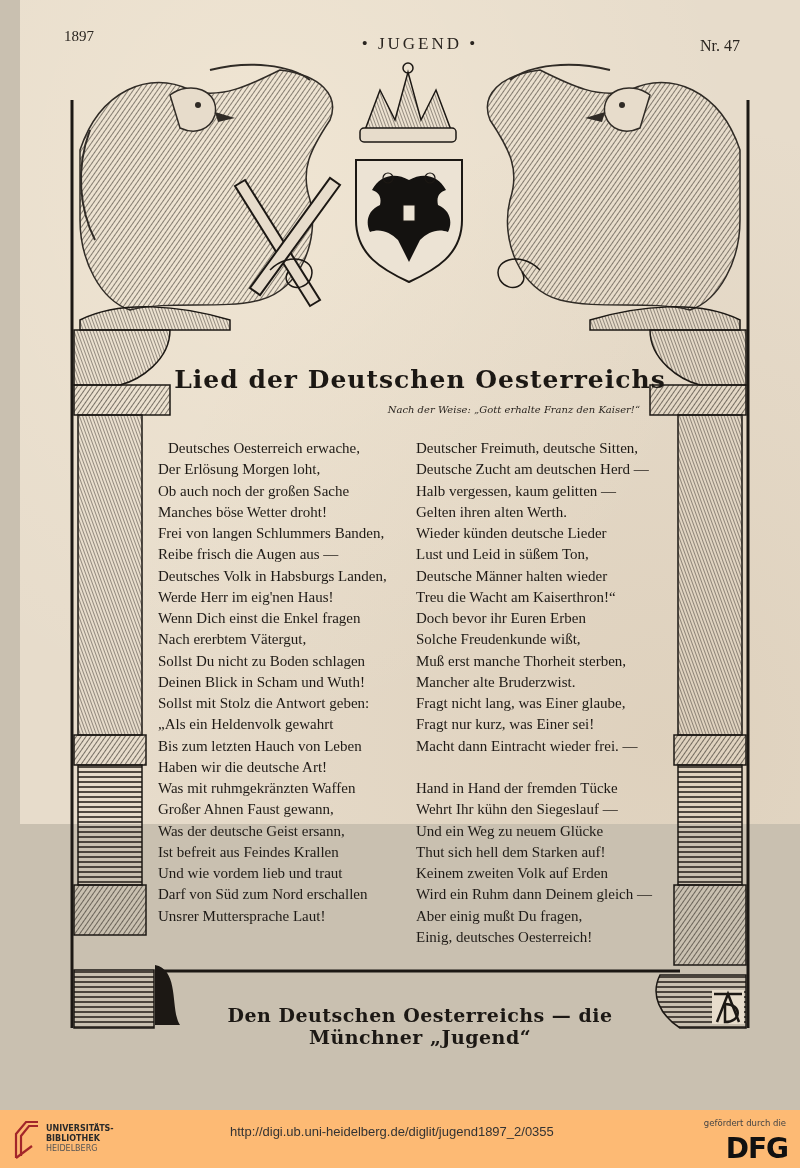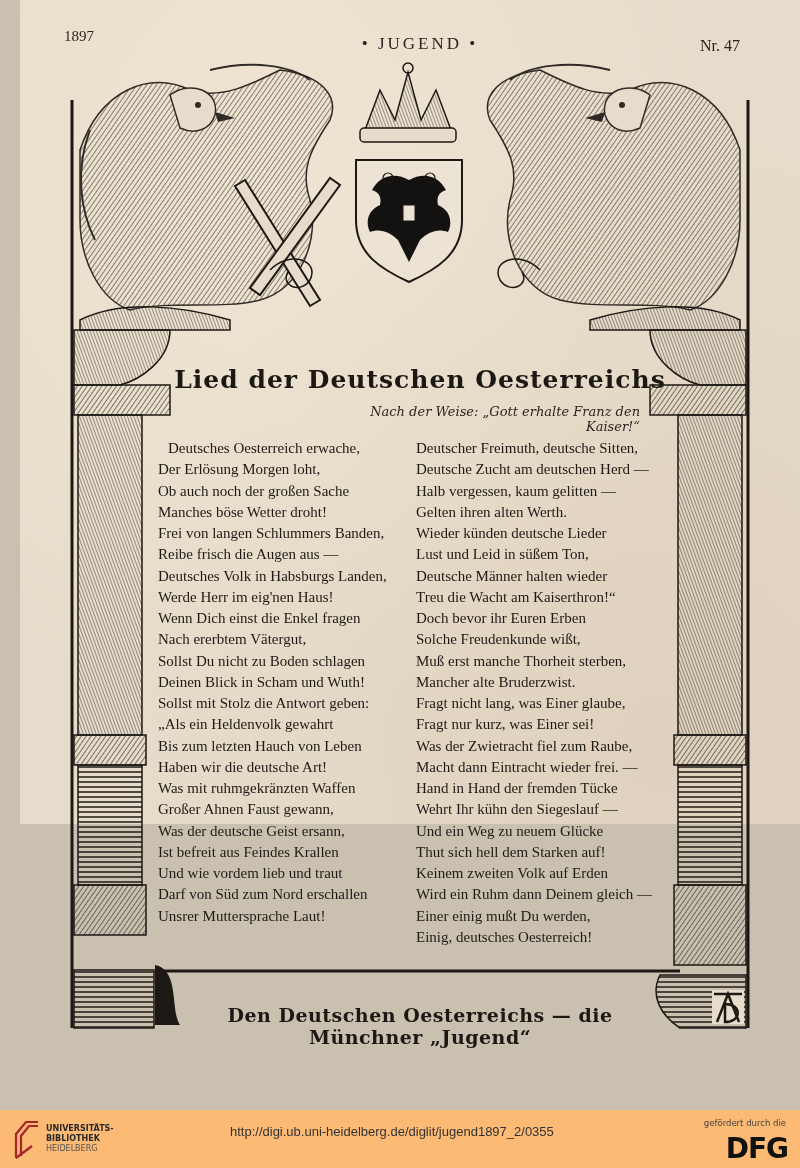--- a/index.html
+++ b/index.html
@@ -9,21 +9,21 @@
                       radial-gradient(ellipse at 80% 90%, rgba(160,130,90,0.12), rgba(0,0,0,0) 60%);
     margin-left: 20px;
   }
   .page-edge { position:absolute; right:0; top:0; width:6px; height:1108px; background:#f4f1ec; }
   .head { position:absolute; top:24px; left:0; width:800px; height:30px; color:#2a2520; }
   .head .year { position:absolute; left:44px; top:4px; font-size:15px; font-family:"Liberation Serif", serif; }
   .head .mast { position:absolute; left:0; width:800px; top:10px; text-align:center; font-size:17px; letter-spacing:3px; font-family:"Liberation Serif", serif; }
   .head .num { position:absolute; right:80px; top:13px; font-size:16px; font-family:"Liberation Serif", serif; }
   .art { position:absolute; left:0; top:0; }
   .title { position:absolute; top:365px; left:0; width:800px; text-align:center; font-family:"DejaVu Serif", serif; font-weight:bold; font-size:25px; color:#1c1814; letter-spacing:1px; }
-  .subtitle { position:absolute; top:404px; left:340px; width:280px; text-align:right; font-size:13px; color:#2a2520; font-style:italic; }
+  .subtitle { position:absolute; top:404px; left:340px; width:280px; text-align:right; font-size:10px; color:#2a2520; font-style:italic; }
 
   .stanza { position:absolute; font-family:"Liberation Serif", serif; font-size:15px; line-height:21.3px; color:#1e1a16; white-space:nowrap; }
   .stanza div { height:21.3px; }
   .col-l { left:138px; }
   .col-r { left:396px; }
   .s1 { top:438px; } .s2 { top:608px; } .s3 { top:778px; }
   .indent { padding-left:10px; }
 
   .dedication { position:absolute; top:1004px; left:170px; width:460px; text-align:center; font-family:"DejaVu Serif", serif; font-weight:bold; font-size:19px; color:#1c1814; letter-spacing:0.5px; }
 
@@ -173,41 +173,40 @@
     <div>Bis zum letzten Hauch von Leben</div>
     <div>Haben wir die deutsche Art!</div>
   </div>
   <div class="stanza col-r s2">
     <div>Doch bevor ihr Euren Erben</div>
     <div>Solche Freudenkunde wißt,</div>
     <div>Muß erst manche Thorheit sterben,</div>
     <div>Mancher alte Bruderzwist.</div>
     <div>Fragt nicht lang, was Einer glaube,</div>
     <div>Fragt nur kurz, was Einer sei!</div>
-    <div>Was der Zwietracht fiel zum Raube,</div>
     <div>Macht dann Eintracht wieder frei. —</div>
   </div>
 
   <div class="stanza col-l s3">
     <div>Was mit ruhmgekränzten Waffen</div>
     <div>Großer Ahnen Faust gewann,</div>
     <div>Was der deutsche Geist ersann,</div>
     <div>Ist befreit aus Feindes Krallen</div>
     <div>Und wie vordem lieb und traut</div>
     <div>Darf von Süd zum Nord erschallen</div>
     <div>Unsrer Muttersprache Laut!</div>
   </div>
   <div class="stanza col-r s3">
     <div>Hand in Hand der fremden Tücke</div>
     <div>Wehrt Ihr kühn den Siegeslauf —</div>
     <div>Und ein Weg zu neuem Glücke</div>
     <div>Thut sich hell dem Starken auf!</div>
     <div>Keinem zweiten Volk auf Erden</div>
     <div>Wird ein Ruhm dann Deinem gleich —</div>
-    <div>Einer einig mußt Du werden,</div>
+    <div>Aber einig mußt Du fragen,</div>
     <div>Einig, deutsches Oesterreich!</div>
   </div>
 
   <div class="dedication">Den Deutschen Oesterreichs — die Münchner „Jugend“</div>
 </div>
 
 <div class="footer">
   <svg class="ub-logo" width="32" height="42">
     <g fill="none" stroke="#a3262a" stroke-width="2.2">
       <path d="M6,40 L6,16 L16,4 L28,4"></path>

